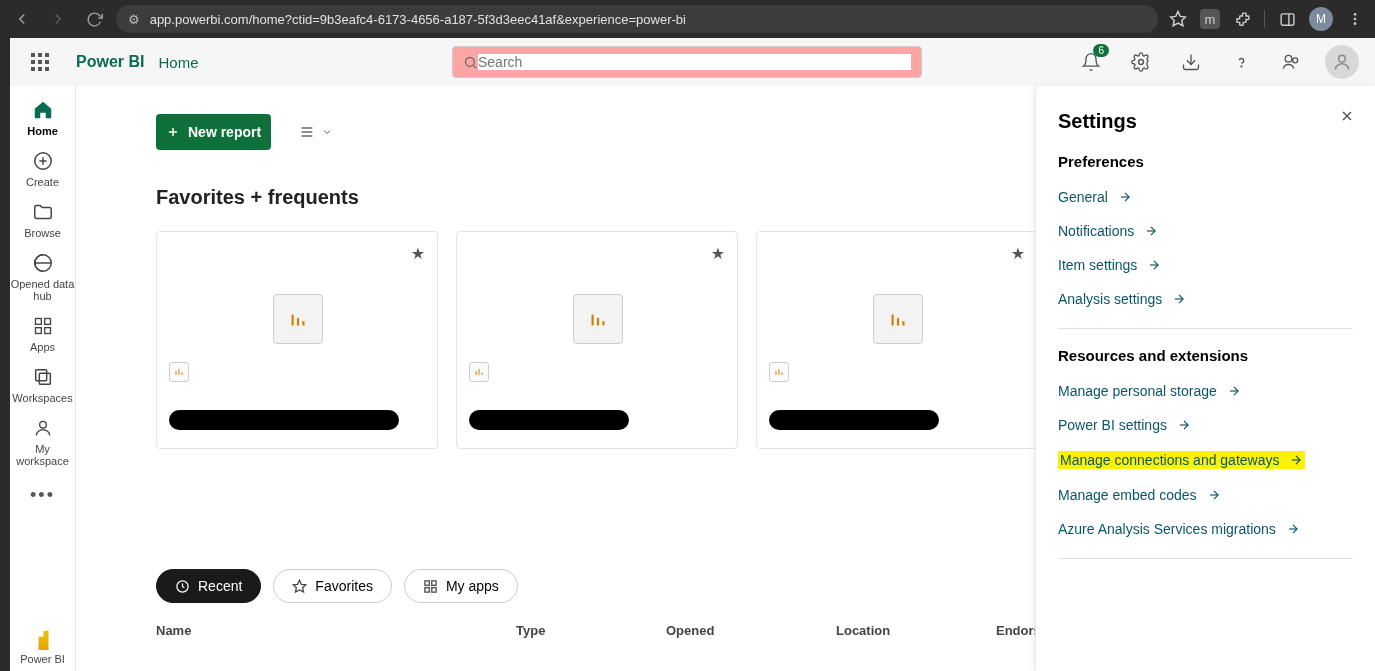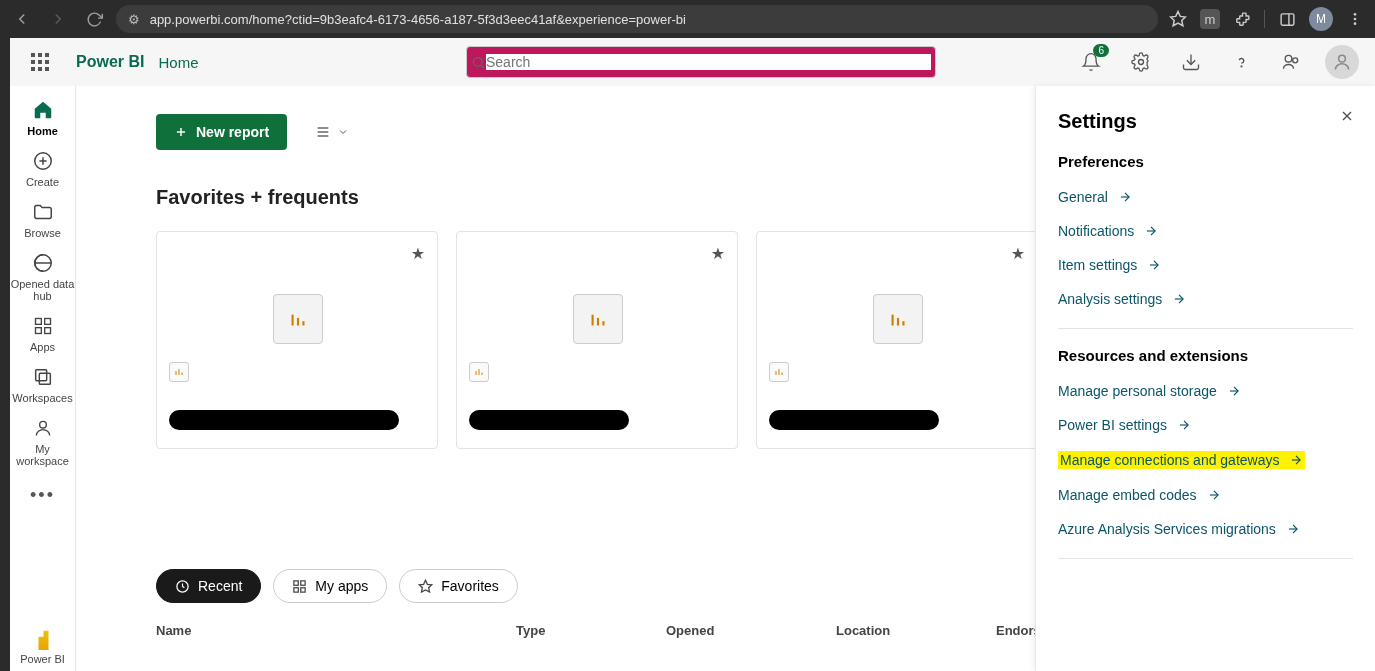--- a/index.html
+++ b/index.html
@@ -19,41 +19,41 @@
     
     .app { position: absolute; left: 10px; top: 38px; width: 1365px; height: 633px; background: #f6f6f6; display: flex; }
     
     
     .header { position: absolute; top: 0; left: 0; right: 0; height: 48px; background: #f6f6f6; display: flex; align-items: center; padding: 0 12px; z-index: 5; }
     .waffle { width: 36px; height: 36px; display: flex; align-items: center; justify-content: center; cursor:pointer;}
     .waffle-grid { display: grid; grid-template-columns: repeat(3, 4px); grid-template-rows: repeat(3, 4px); gap: 3px; }
     .waffle-dot { width: 4px; height: 4px; background: #555; }
     .brand { color: #096b51; font-weight: 600; font-size: 16px; margin-left: 18px; }
     .breadcrumb { color: #096b51; font-size: 15px; margin-left: 14px; }
-    .search-box { position: absolute; left: 456px; width: 470px; height: 32px; background: #be185d; border: 1px solid #ccc; border-radius: 4px; display: flex; align-items: center; padding: 0 4px; color: #666; }
+    .search-box { position: absolute; left: 442px; width: 470px; height: 32px; background: #fca5a5; border: 1px solid #ccc; border-radius: 4px; display: flex; align-items: center; padding: 0 10px; color: #666; }
     .search-box input { border:none; outline:none; flex:1; font-size:14px; color:#333; }
     .header-right { position: absolute; right: 16px; display: flex; align-items: center; gap: 18px; }
     .hicon { width: 32px; height: 32px; display: flex; align-items: center; justify-content: center; color: #555; cursor:pointer; position:relative;}
     .badge { position:absolute; top:-2px; right:-2px; background:#0f703b; color:#fff; border-radius:8px; font-size:10px; padding:1px 5px;}
     .avatar { width: 34px; height: 34px; border-radius: 50%; background: #d8d8d8; display:flex; align-items:center; justify-content:center;}
     
     
     .leftnav { position: absolute; left: 0; top: 48px; width: 66px; bottom: 0; background: #fff; border-right: 1px solid #e6e6e6; display: flex; flex-direction: column; align-items: center; padding-top: 6px; }
     .nav-item { width: 66px; padding: 6px 0; display: flex; flex-direction: column; align-items: center; gap: 3px; cursor:pointer; font-size: 11px; color: #444;}
     .nav-item.selected { color:#000; font-weight:600; }
     .nav-ico { width: 24px; height: 24px; display:flex; align-items:center; justify-content:center; }
     .nav-spacer { flex:1; }
     .nav-ellipsis { font-size:18px; letter-spacing:2px; color:#555; padding:12px 0;}
     .pbi-logo { width:20px; height:24px; background:linear-gradient(180deg,#f2c811 0%,#e6a400 100%); clip-path: polygon(30% 100%, 30% 45%, 55% 45%, 55% 20%, 80% 20%, 80% 100%); }
 
     
     .main { position: absolute; left: 66px; top: 48px; right: 0; bottom: 0; background: #fff; overflow:hidden;}
     .main-inner { padding: 28px 80px 0 80px; }
     .toolbar { display:flex; align-items:center; gap:28px; }
-    .new-btn { background:#0f703b; color:#fff; border:none; border-radius:4px; padding:10px 18px; font-size:14px; font-weight:600; display:flex; align-items:center; gap:8px; cursor:pointer;}
+    .new-btn { background:#0f703b; color:#fff; border:none; border-radius:4px; padding:10px 10px; font-size:14px; font-weight:600; display:flex; align-items:center; gap:8px; cursor:pointer;}
     .layout-toggle { display:flex; align-items:center; gap:6px; color:#555; cursor:pointer;}
     .section-title { font-size: 20px; font-weight: 600; margin-top: 36px; margin-bottom: 22px; color:#222;}
     .cards { display:flex; gap:18px; }
     .card { width:282px; height:218px; border:1px solid #e3e3e3; border-radius:4px; background:#fff; position:relative; padding:14px; }
     .star { position:absolute; top:12px; right:12px; color:#555; cursor:pointer;}
     .card-thumb { width:50px; height:50px; border:1px solid #ccc; border-radius:4px; background:#f3f3f3; display:flex; align-items:center; justify-content:center; position:absolute; top:62px; left:116px;}
     .card-thumb svg { stroke:#d08000; }
     .card-icon-small { width:20px; height:20px; border:1px solid #ccc; border-radius:3px; background:#fafafa; display:flex; align-items:center; justify-content:center; position:absolute; bottom:66px; left:12px;}
     .redact { position:absolute; bottom:18px; left:12px; height:20px; background:#000; border-radius:10px;}
     
@@ -363,32 +363,32 @@
       <div class="pills">
         <div class="pill active">
           <svg width="15" height="15" viewBox="0 0 24 24" fill="none" stroke="#fff" stroke-width="2">
               <circle cx="12" cy="12" r="9"></circle>
               <polyline points="12 7 12 12 15 14"></polyline>
             </svg>
           <span>Recent</span>
         </div>
         <div class="pill">
           <svg width="15" height="15" viewBox="0 0 24 24" fill="none" stroke="#444" stroke-width="2">
+              <polygon points="12 2 15 8.5 22 9.3 17 14 18.5 21 12 17.5 5.5 21 7 14 2 9.3 9 8.5 12 2"></polygon>
+            </svg>
+          <span>Favorites</span>
+        </div>
+        <div class="pill">
+          <svg width="15" height="15" viewBox="0 0 24 24" fill="none" stroke="#444" stroke-width="2">
               <rect x="3" y="3" width="7" height="7"></rect>
               <rect x="14" y="3" width="7" height="7"></rect>
               <rect x="3" y="14" width="7" height="7"></rect>
               <rect x="14" y="14" width="7" height="7"></rect>
             </svg>
           <span>My apps</span>
-        </div>
-        <div class="pill">
-          <svg width="15" height="15" viewBox="0 0 24 24" fill="none" stroke="#444" stroke-width="2">
-              <polygon points="12 2 15 8.5 22 9.3 17 14 18.5 21 12 17.5 5.5 21 7 14 2 9.3 9 8.5 12 2"></polygon>
-            </svg>
-          <span>Favorites</span>
         </div>
       </div>
 
       <div class="thead">
         <div style="width:360px">Name</div>
         <div style="width:150px">Type</div>
         <div style="width:170px">Opened</div>
         <div style="width:160px">Location</div>
         <div style="width:160px">Endorsement</div>
         <div>Sensitivity</div>

